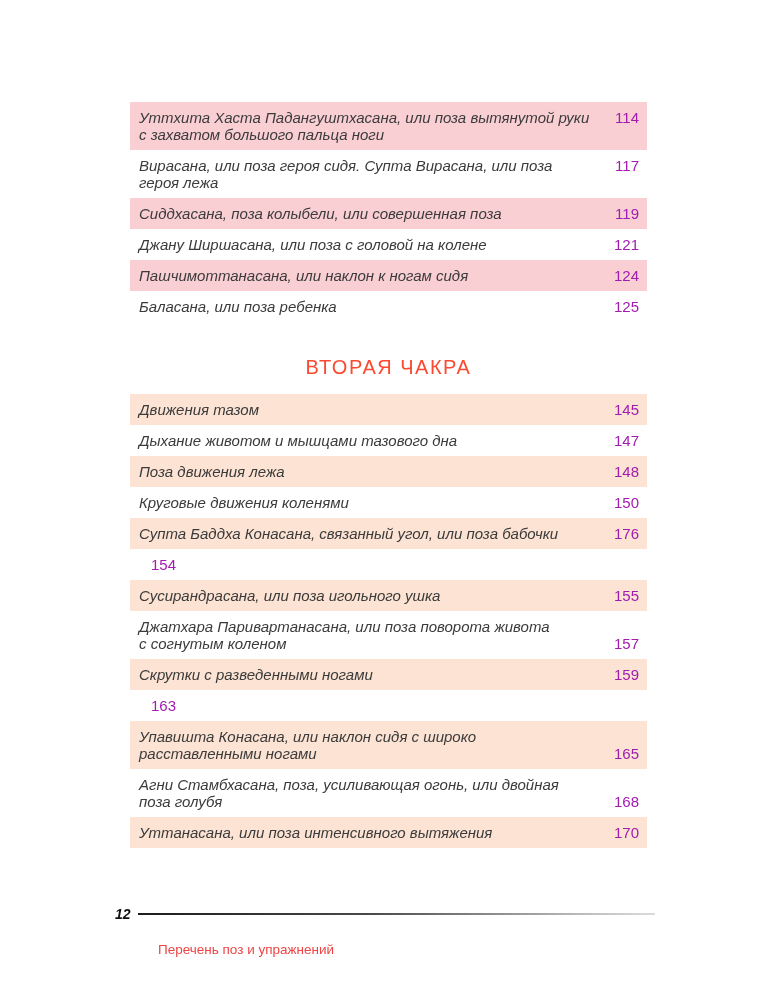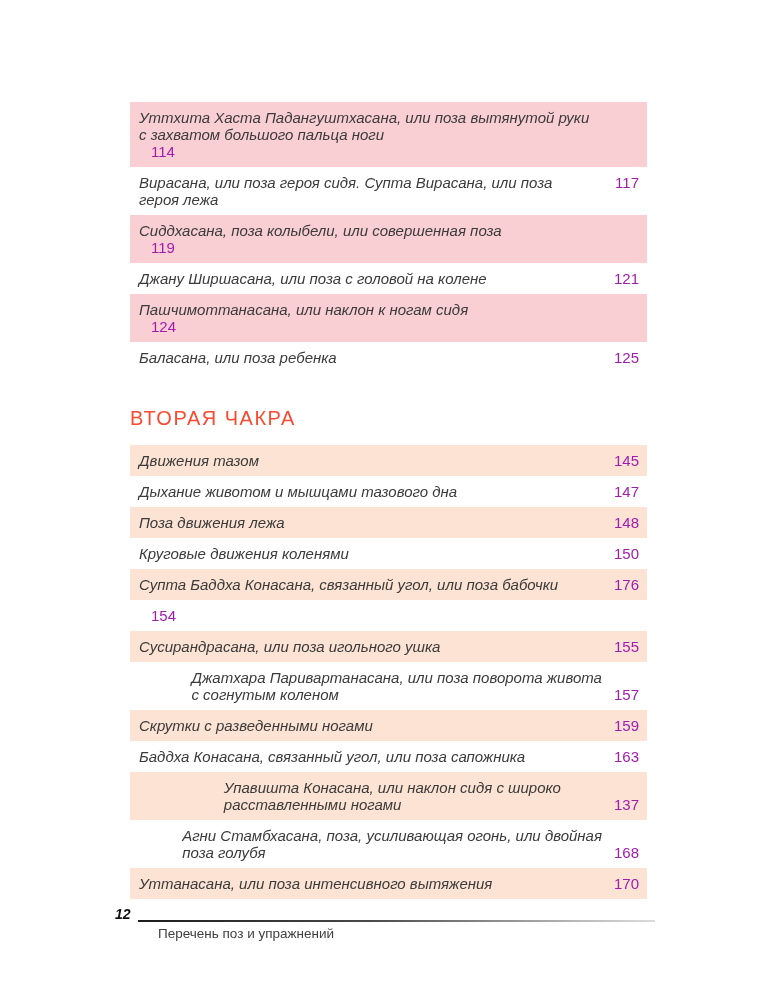--- a/index.html
+++ b/index.html
@@ -22,79 +22,79 @@
     width: 517px;
   }
   .toc-list { width: 100%; }
   .row {
     display: flex;
     justify-content: space-between;
     align-items: flex-start;
     padding: 7px 8px 7px 9px;
     box-sizing: border-box;
   }
-  .row.num-bottom { align-items: flex-end; justify-content: flex-end; }
-  .row.shaded-pink { background: var(--pink, #f9cfd4); flex-direction: column; }
-  .row.shaded-peach { background: var(--peach, #fce3d3); gap: 41px; }
+  .row.num-bottom { align-items: flex-end; }
+  .row.shaded-pink { background: var(--pink, #f9cfd4); }
+  .row.shaded-peach { background: var(--peach, #fce3d3); }
   .row .title {
     font-style: italic;
     font-size: 15px;
     line-height: 17px;
     color: var(--text, #3b3b3b);
     white-space: pre-line;
   }
   .row .page-num {
     font-style: normal;
     font-size: 15px;
     line-height: 17px;
     color: #a21caf;
     flex-shrink: 0;
     margin-left: 12px;
   }
   .section-heading {
     margin-top: 32px;
     margin-bottom: 14px;
     height: 26px;
     line-height: 26px;
-    text-align: left;
+    text-align: center;
     font-size: 20px;
     letter-spacing: 1.5px;
     color: var(--accent, #fa4a31);
     font-weight: 400;
   }
   .footer {
     position: absolute;
     left: 115px;
     top: 905px;
     width: 540px;
   }
   .footer-row {
     display: flex;
-    align-items: flex-end;
+    align-items: center;
     height: 17px;
   }
   .folio {
     font-style: italic;
     font-weight: bold;
     font-size: 14px;
     color: #111111;
     flex-shrink: 0;
   }
   .footer-rule {
     flex: 1;
     height: 2px;
     margin-left: 7px;
     background: linear-gradient(to right, #1c1c1c 0%, #4a4a4a 45%, #b9b9b9 85%, #dcdcdc 100%);
   }
   .footer-caption {
     margin-left: 43px;
-    margin-top: 4px;
+    margin-top: 20px;
     font-size: 13.5px;
     line-height: 16px;
-    color: #404040;
+    color: #ef4444;
   }
 </style>
 </head>
 <body>
 
 <div class="page">
   <div class="content">
 
     <div class="toc-list">
       <div class="row shaded-pink">
@@ -158,27 +158,26 @@
       <div class="row num-bottom">
         <span class="title">Джатхара Паривартанасана, или поза поворота живота
 с согнутым коленом</span>
         <span class="page-num">157</span>
       </div>
       <div class="row shaded-peach">
         <span class="title">Скрутки с разведенными ногами</span>
         <span class="page-num">159</span>
       </div>
       <div class="row">
-        <span class="title">Баддха Конасана, связанный угол, или поза сапожника</span>
         <span class="page-num">163</span>
       </div>
       <div class="row shaded-peach num-bottom">
         <span class="title">Упавишта Конасана, или наклон сидя с широко
 расставленными ногами</span>
-        <span class="page-num">137</span>
+        <span class="page-num">165</span>
       </div>
       <div class="row num-bottom">
         <span class="title">Агни Стамбхасана, поза, усиливающая огонь, или двойная
 поза голубя</span>
         <span class="page-num">168</span>
       </div>
       <div class="row shaded-peach">
         <span class="title">Уттанасана, или поза интенсивного вытяжения</span>
         <span class="page-num">170</span>
       </div>

